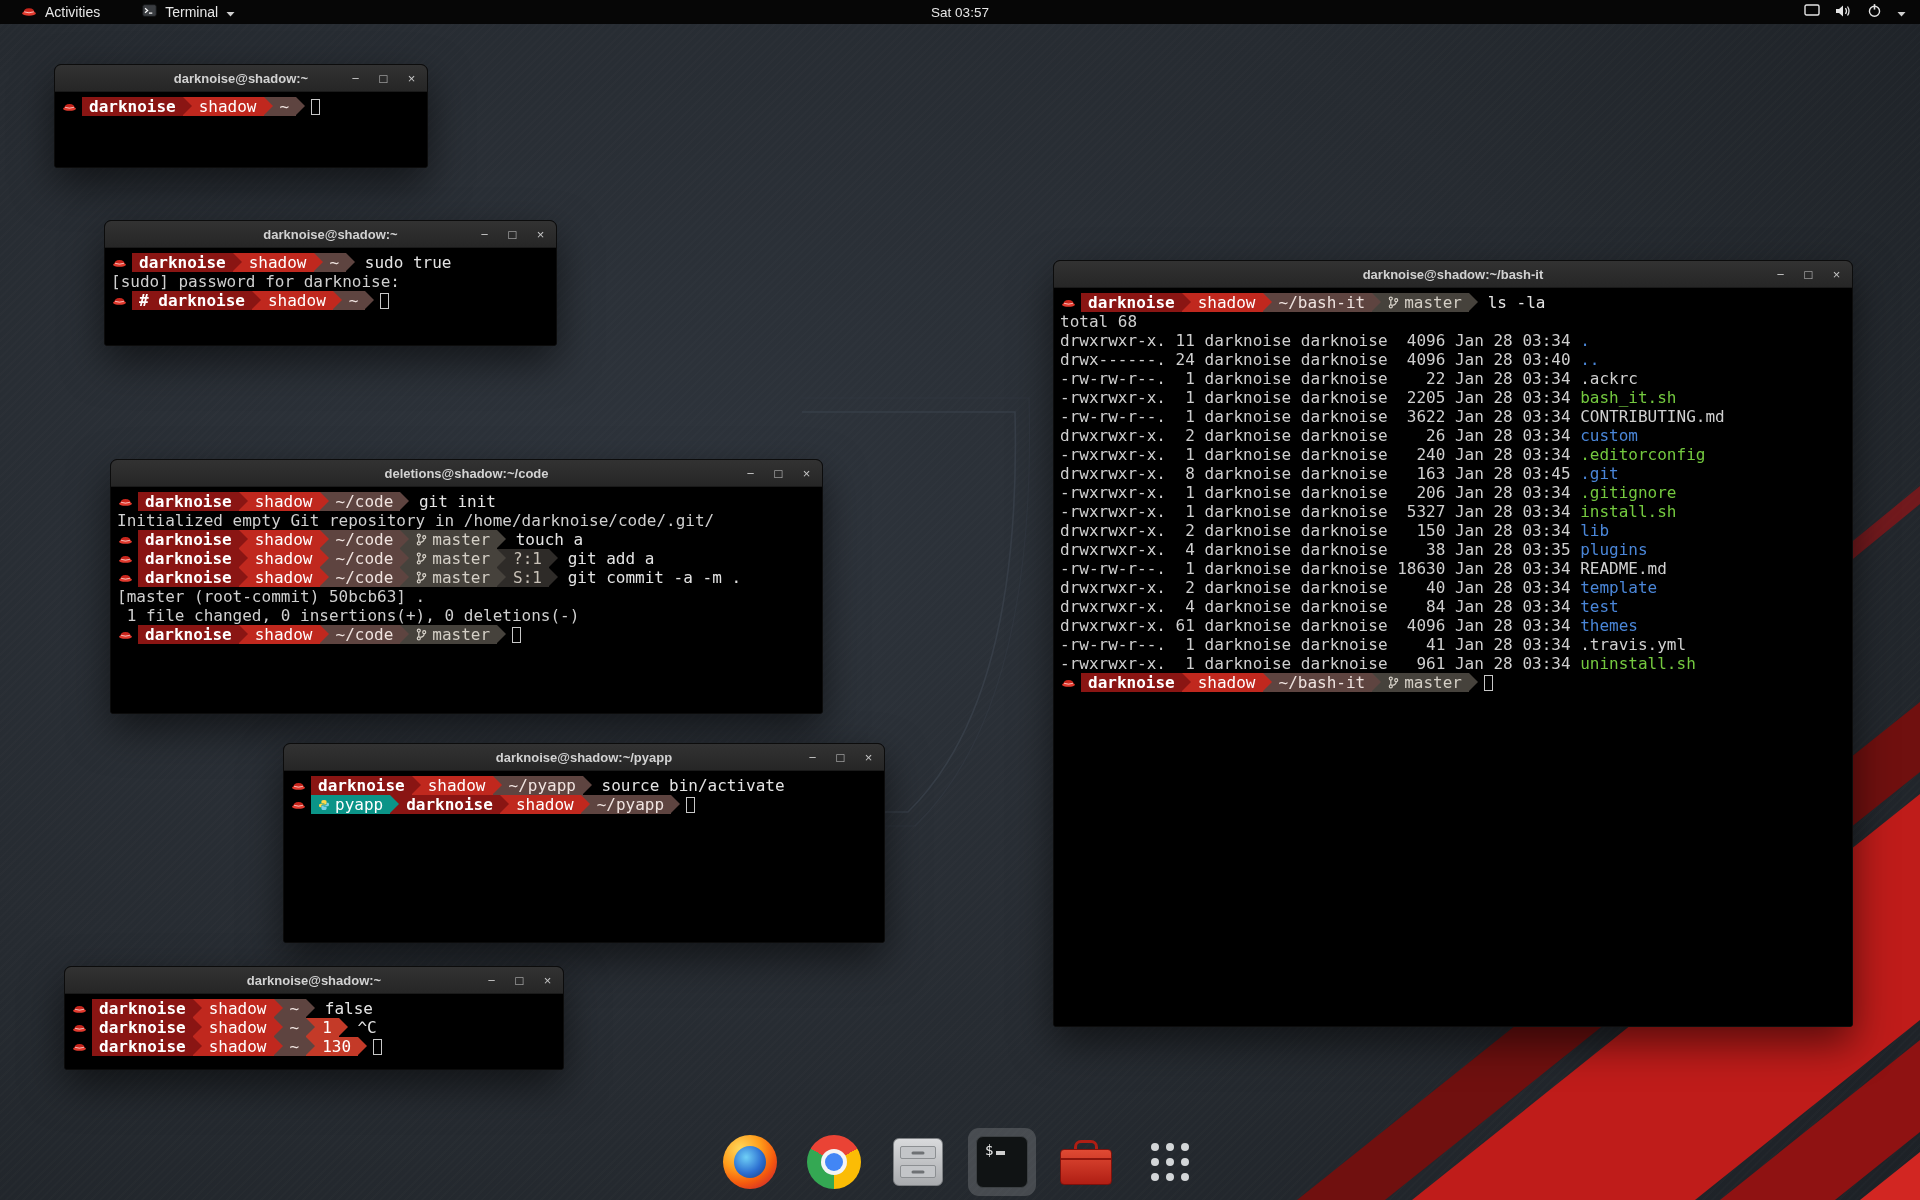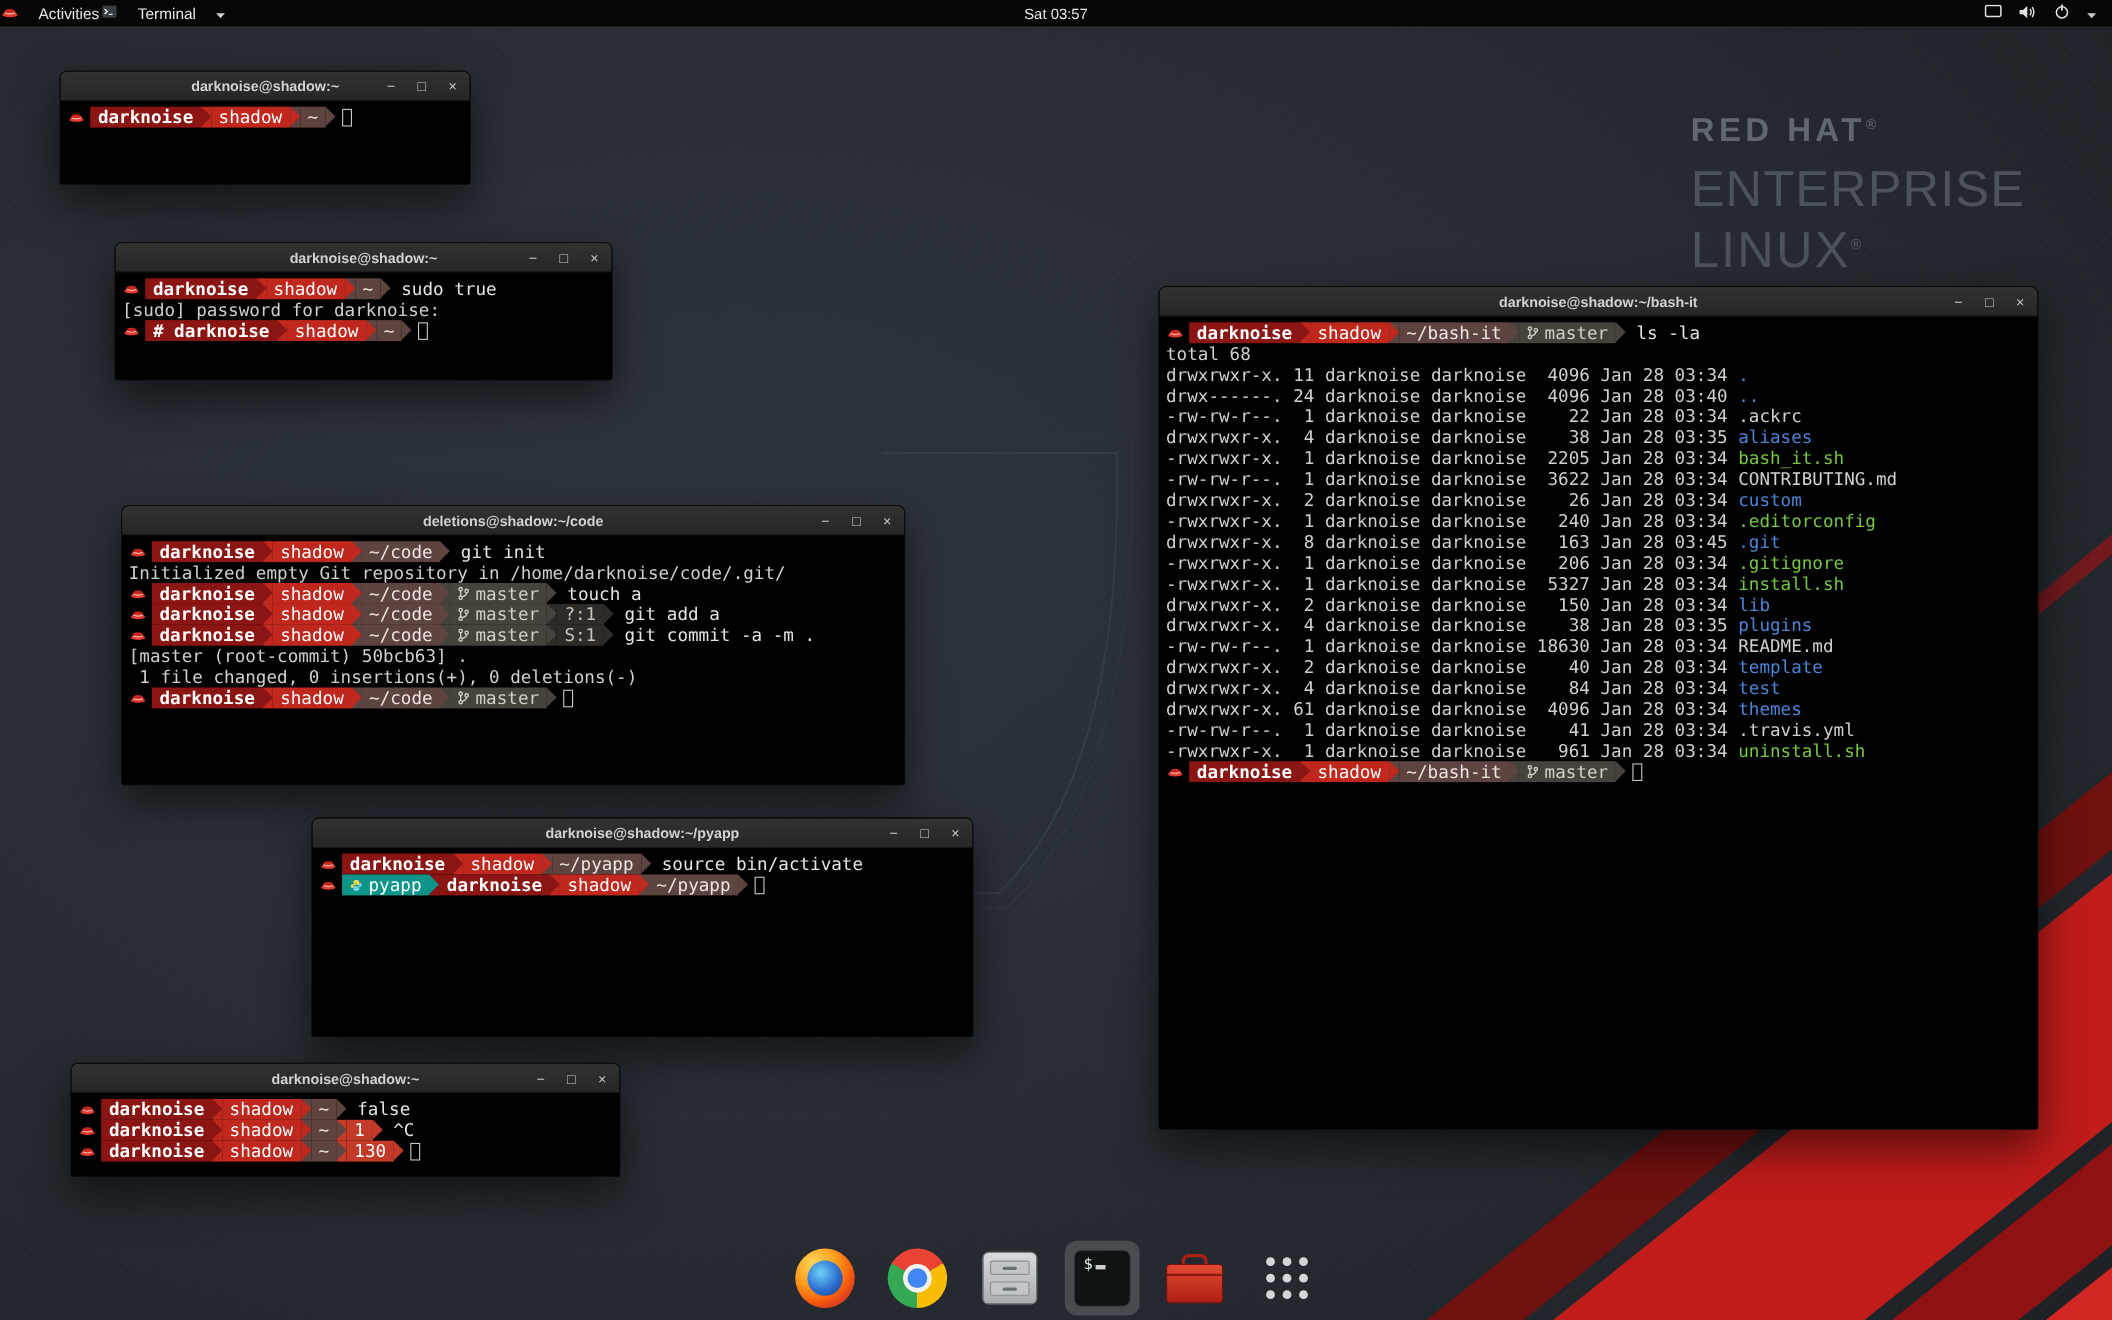--- a/index.html
+++ b/index.html
@@ -11,21 +11,21 @@
   
   #art{position:absolute;inset:0;z-index:1}
   #branding{position:absolute;left:1537px;top:102px;z-index:2;user-select:none}
   #branding .b1{font-size:30px;font-weight:bold;letter-spacing:4px;color:#60666d}
   #branding .b2{font-size:46px;letter-spacing:1px;color:#4c525a;margin-top:8px}
   #branding .b3{font-size:46px;letter-spacing:2px;color:#4c525a;margin-top:2px}
   #branding .reg{font-size:13px;vertical-align:super;color:#565c63}
   
   #topbar{position:absolute;top:0;left:0;right:0;height:24px;background:#060606;z-index:60;
     display:flex;align-items:center;color:#e6e6e6;font-size:14px}
-  .tb-item{display:flex;align-items:center;gap:18px;height:24px;padding:0 1px;cursor:pointer}
+  .tb-item{display:flex;align-items:center;gap:8px;height:24px;padding:0 21px;cursor:pointer}
   .tb-clock{position:absolute;left:50%;transform:translateX(-50%);font-weight:normal;font-size:13.5px}
   #tb-right{margin-left:auto;display:flex;align-items:center;gap:15px;padding-right:14px}
   
   .window{position:absolute;z-index:10;background:#000;border:1px solid #0c0c0c;border-radius:7px 7px 3px 3px;
     box-shadow:0 16px 40px rgba(0,0,0,.55)}
   .titlebar{position:relative;height:27px;background:linear-gradient(#323232,#262626);
     border-bottom:1px solid #1a1a1a;border-radius:6px 6px 0 0}
   .titlebar .title{position:absolute;left:0;right:0;top:0;line-height:27px;text-align:center;
     font-size:13px;font-weight:bold;color:#d2d2d2}
   .controls{position:absolute;right:9px;top:0;height:27px;display:flex;align-items:center;gap:15px;z-index:2}
@@ -79,25 +79,20 @@
     <path d="M802 412 H1015 Q1022 700 908 812 H735" fill="none" stroke="#39414b" stroke-width="1.6" opacity=".8"></path>
     <path d="M802 398 H1029 Q1037 708 915 826 H735" fill="none" stroke="#343b44" stroke-width="1.2" opacity=".6"></path>
     <polygon points="1500,830 1920,486 1920,504 1500,848" fill="#8c1518" opacity=".75"></polygon>
     <polygon points="1297,1200 1920,702 1920,772 1385,1200" fill="#70100f"></polygon>
     <polygon points="1412,1200 1920,794 1920,1020 1695,1200" fill="#bf1c1a"></polygon>
     <polygon points="1720,1200 1920,1040 1920,1132 1835,1200" fill="#8f1212"></polygon>
     <polygon points="1860,1200 1920,1152 1920,1200" fill="#d22622"></polygon>
   </svg>
   <div id="texture"></div>
 
-  <div id="branding">
-    <div class="b1"><span>RED HAT</span><span class="reg">®</span></div>
-    <div class="b2">ENTERPRISE</div>
-    <div class="b3"><span>LINUX</span><span class="reg">®</span></div>
-  </div>
 
   <div id="topbar">
     <div class="tb-item">
       <span>
         <svg width="16" height="12" viewBox="0 0 20 14">
             <path d="M3 10 Q3 3.5 10 3.5 Q17 3.5 17 10 Z" fill="#c8251c"></path>
             <ellipse cx="10" cy="10" rx="8.6" ry="2.8" fill="#e23a2e"></ellipse>
             <path d="M4 8 Q10 10.5 16 8" stroke="#fff" stroke-width="1" fill="none" opacity=".85"></path>
           </svg>
       </span>
@@ -719,21 +714,20 @@
           </span>
           <span class="abox" style="background: transparent;">
             <span class="atri" style="border-left-color: rgb(70, 66, 60);"></span>
           </span>
           <span class="pre cmd"> ls -la</span>
         </div>
         <div class="trow textrow"><span class="pre">total 68</span></div>
         <div class="trow textrow"><span class="pre">drwxrwxr-x. 11 darknoise darknoise  4096 Jan 28 03:34 </span><span class="pre" style="color: rgb(74, 134, 216);">.</span></div>
         <div class="trow textrow"><span class="pre">drwx------. 24 darknoise darknoise  4096 Jan 28 03:40 </span><span class="pre" style="color: rgb(74, 134, 216);">..</span></div>
         <div class="trow textrow"><span class="pre">-rw-rw-r--.  1 darknoise darknoise    22 Jan 28 03:34 </span><span class="pre" style="color: rgb(208, 208, 208);">.ackrc</span></div>
-        <div class="trow textrow"><span class="pre">drwxrwxr-x.  4 darknoise darknoise    38 Jan 28 03:35 </span><span class="pre" style="color: rgb(74, 134, 216);">aliases</span></div>
         <div class="trow textrow"><span class="pre">-rwxrwxr-x.  1 darknoise darknoise  2205 Jan 28 03:34 </span><span class="pre" style="color: rgb(116, 201, 63);">bash_it.sh</span></div>
         <div class="trow textrow"><span class="pre">-rw-rw-r--.  1 darknoise darknoise  3622 Jan 28 03:34 </span><span class="pre" style="color: rgb(208, 208, 208);">CONTRIBUTING.md</span></div>
         <div class="trow textrow"><span class="pre">drwxrwxr-x.  2 darknoise darknoise    26 Jan 28 03:34 </span><span class="pre" style="color: rgb(74, 134, 216);">custom</span></div>
         <div class="trow textrow"><span class="pre">-rwxrwxr-x.  1 darknoise darknoise   240 Jan 28 03:34 </span><span class="pre" style="color: rgb(116, 201, 63);">.editorconfig</span></div>
         <div class="trow textrow"><span class="pre">drwxrwxr-x.  8 darknoise darknoise   163 Jan 28 03:45 </span><span class="pre" style="color: rgb(74, 134, 216);">.git</span></div>
         <div class="trow textrow"><span class="pre">-rwxrwxr-x.  1 darknoise darknoise   206 Jan 28 03:34 </span><span class="pre" style="color: rgb(116, 201, 63);">.gitignore</span></div>
         <div class="trow textrow"><span class="pre">-rwxrwxr-x.  1 darknoise darknoise  5327 Jan 28 03:34 </span><span class="pre" style="color: rgb(116, 201, 63);">install.sh</span></div>
         <div class="trow textrow"><span class="pre">drwxrwxr-x.  2 darknoise darknoise   150 Jan 28 03:34 </span><span class="pre" style="color: rgb(74, 134, 216);">lib</span></div>
         <div class="trow textrow"><span class="pre">drwxrwxr-x.  4 darknoise darknoise    38 Jan 28 03:35 </span><span class="pre" style="color: rgb(74, 134, 216);">plugins</span></div>
         <div class="trow textrow"><span class="pre">-rw-rw-r--.  1 darknoise darknoise 18630 Jan 28 03:34 </span><span class="pre" style="color: rgb(208, 208, 208);">README.md</span></div>

